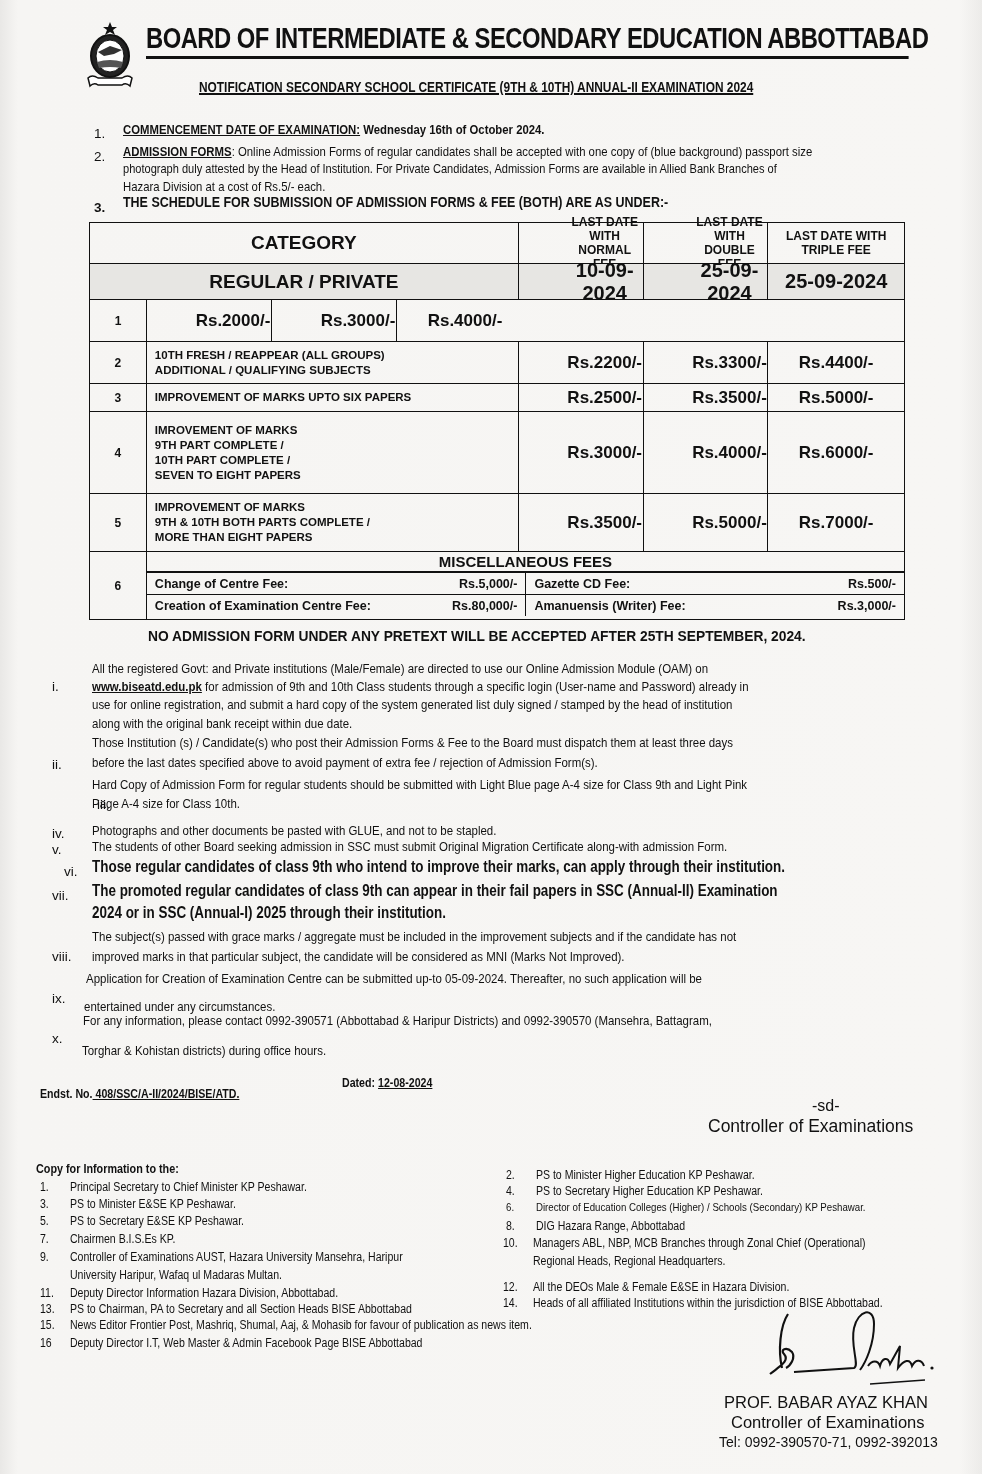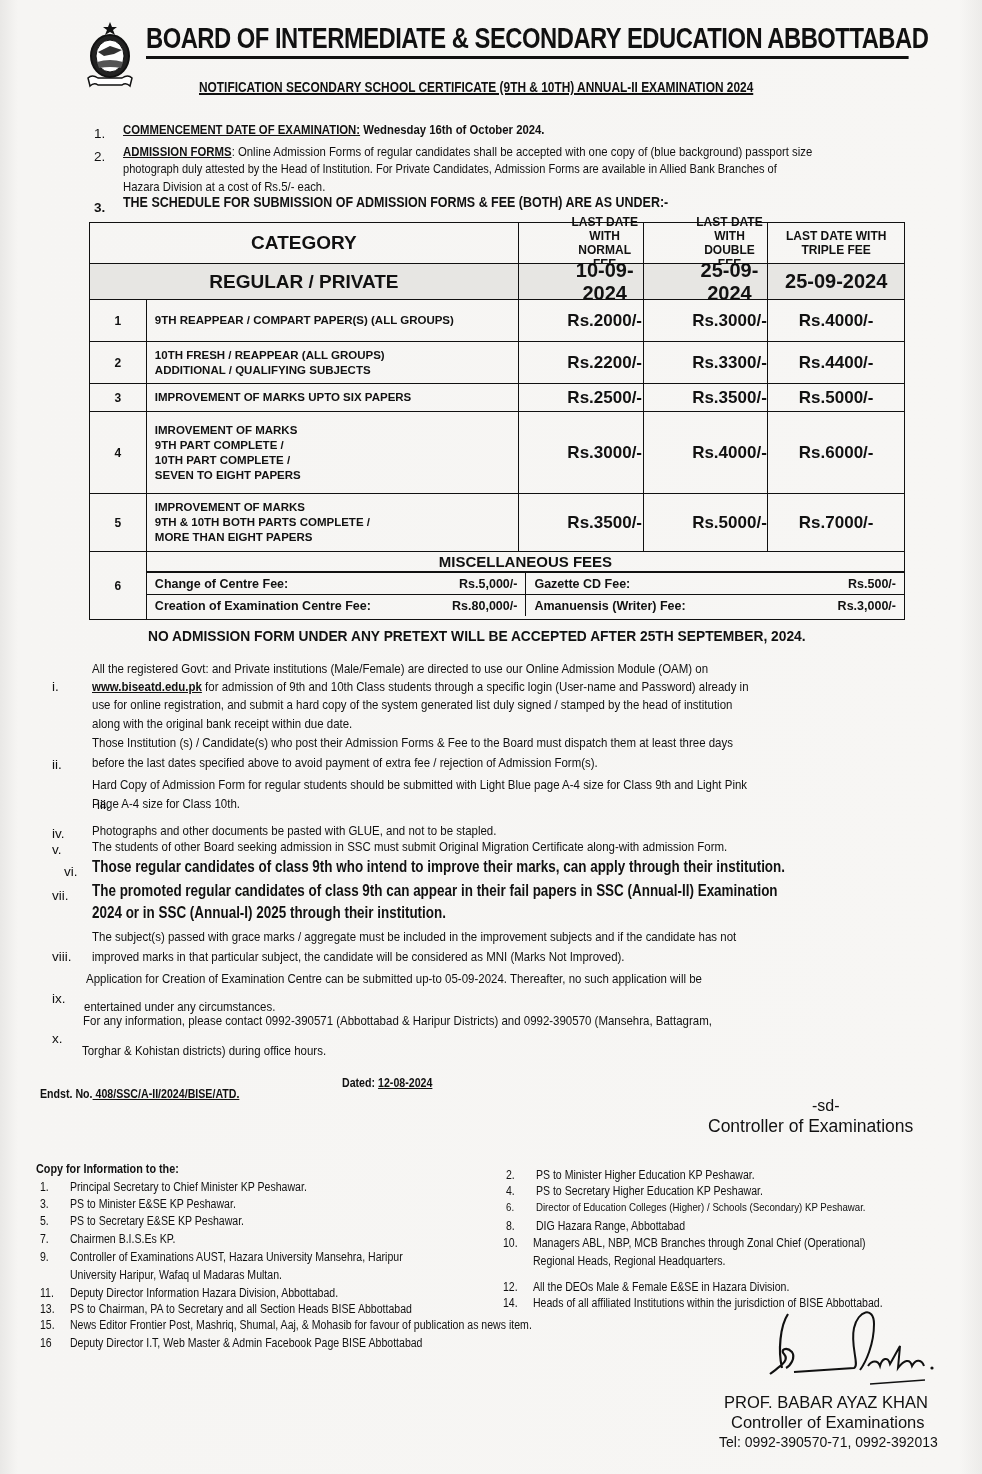--- a/index.html
+++ b/index.html
@@ -100,23 +100,20 @@
     </div>
     <div class="row hdr" style="height:36px;">
       <div class="cell date-cat">REGULAR / PRIVATE</div>
       <div class="cell c-fee date-c">10-09-2024</div>
       <div class="cell c-fee date-c">25-09-2024</div>
       <div class="cell c-fee3 date-c">25-09-2024</div>
     </div>
 
     <div class="row" style="height:42px;">
       <div class="cell c-sn">1</div>
-      <div class="cell c-cat">
-          <div>9TH  REAPPEAR / COMPART PAPER(S) (ALL GROUPS)</div>
-        </div>
       <div class="cell c-fee">Rs.2000/-</div>
       <div class="cell c-fee">Rs.3000/-</div>
       <div class="cell c-fee3">Rs.4000/-</div>
     </div>
 
     <div class="row" style="height:42px;">
       <div class="cell c-sn">2</div>
       <div class="cell c-cat">
           <div>
         <div>10TH  FRESH / REAPPEAR (ALL GROUPS)</div>

